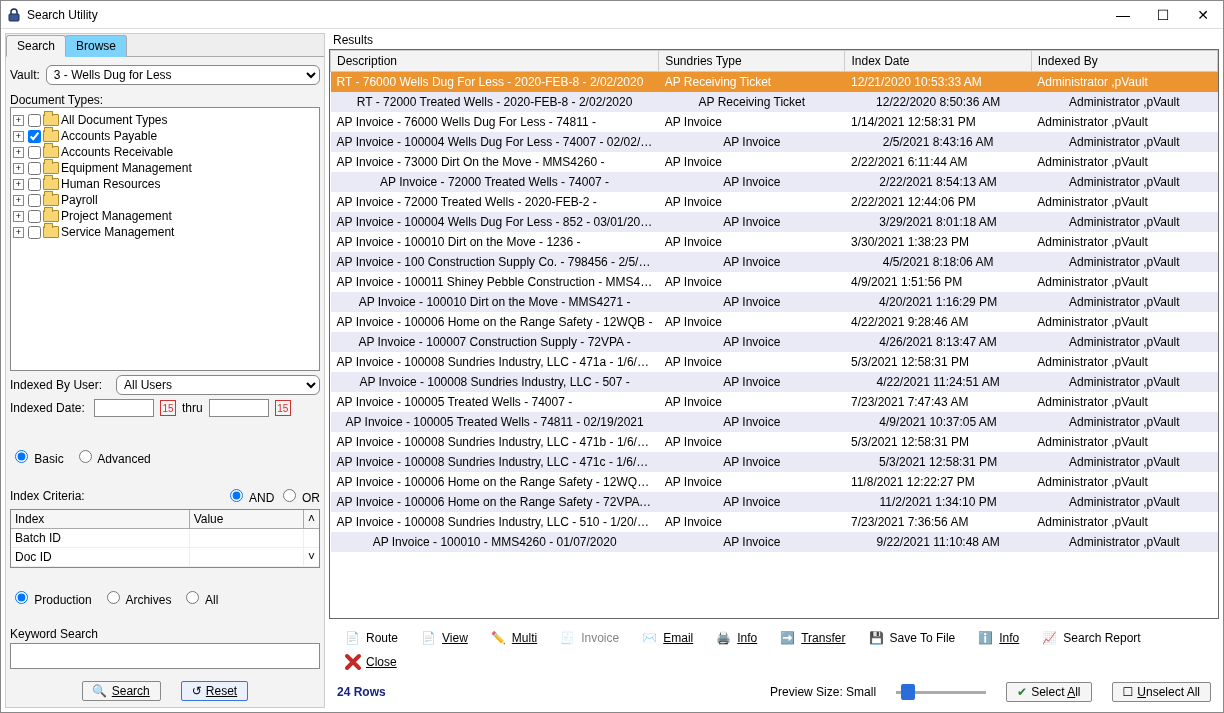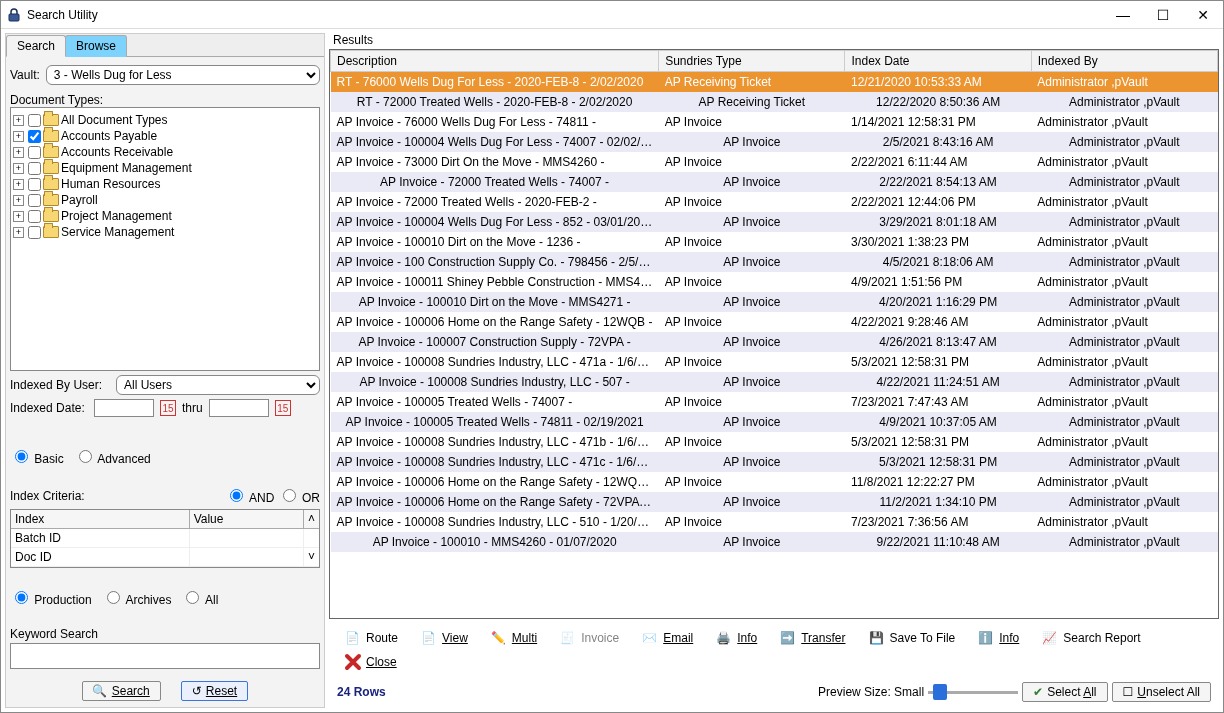--- a/index.html
+++ b/index.html
@@ -121,21 +121,21 @@
   .tool {
     display:inline-flex; align-items:center; gap:4px; padding:2px 8px; margin:0 2px;
     cursor:pointer; border:1px solid transparent;
   }
   .tool .ticon { width:18px; height:18px; display:inline-flex; align-items:center; justify-content:center; }
   .tool.last-red .ticon svg { color:#c62828; }
   .footer {
     display:flex; align-items:center; padding:2px 8px 6px 8px;
   }
   .rowcount { color:#1a237e; font-weight:bold; }
-  .preview-area { display:flex; align-items:center; gap:4px; margin-left:auto; }
+  .preview-area { display:flex; align-items:center; gap:20px; margin-left:auto; }
   .slider-track {
     width:90px; height:3px; background:#aaa; position:relative;
   }
   .slider-thumb {
     width:14px; height:16px; background:#2a6edb; position:absolute; top:-7px; left:5px;
     border-radius:2px;
   }
   .small-cal {
     width:16px; height:16px; display:inline-flex; align-items:center; justify-content:center;
     border:1px solid #c33; color:#c33; font-size:10px;

